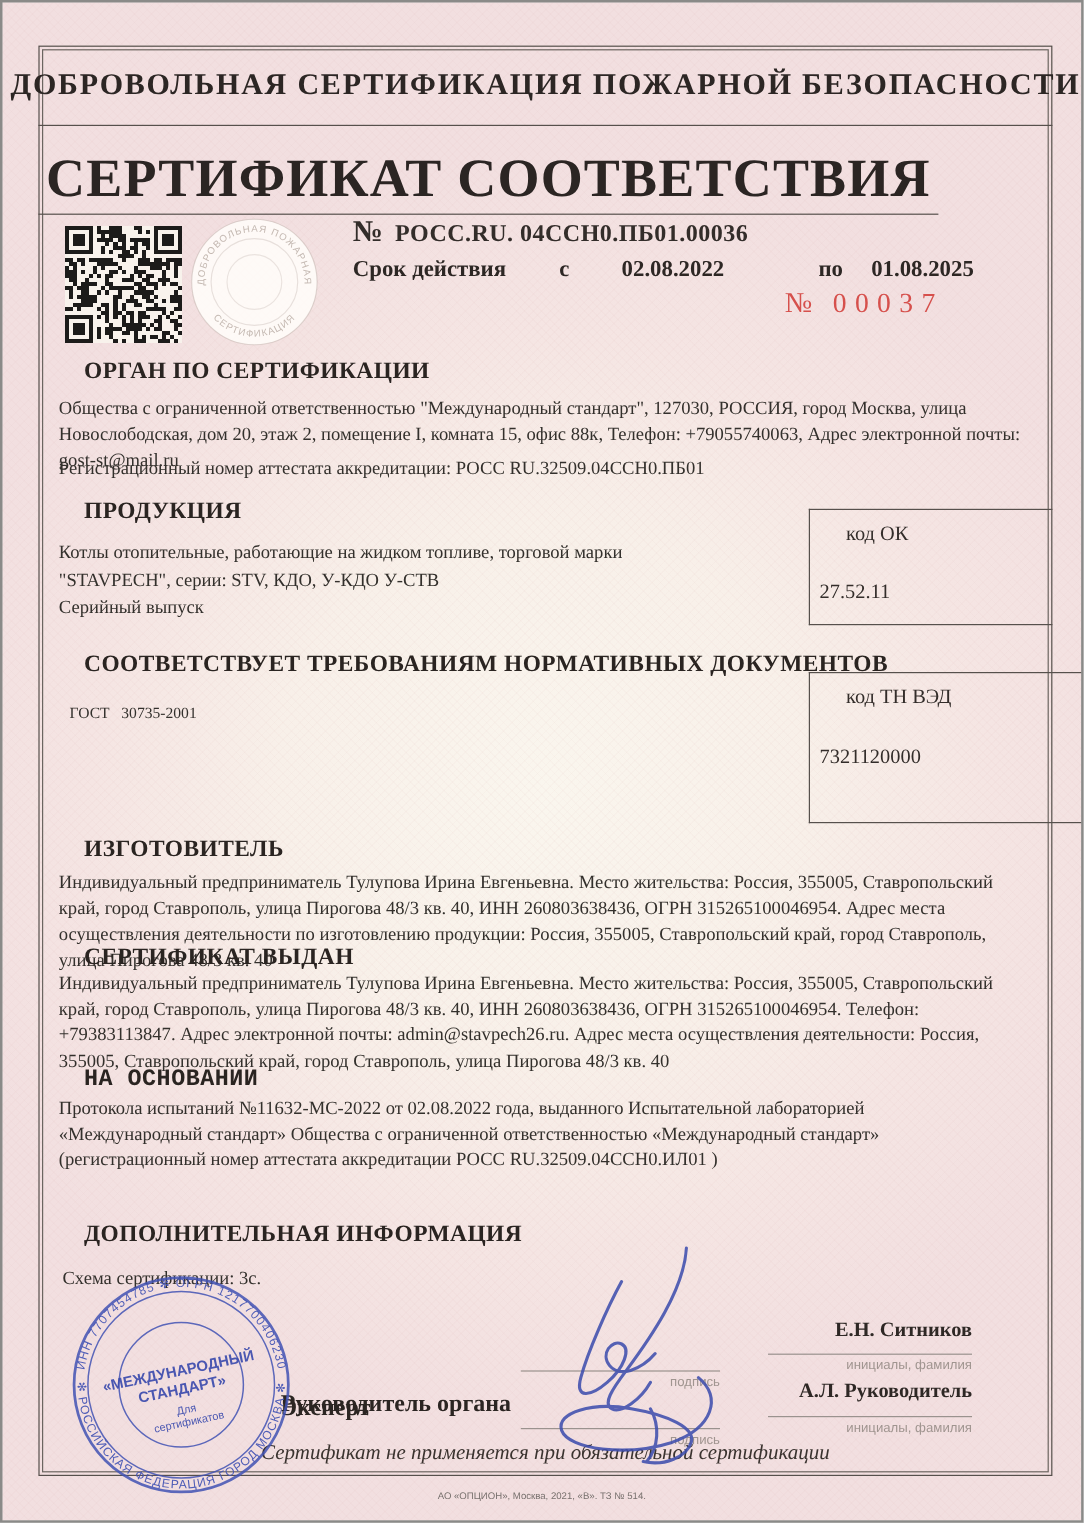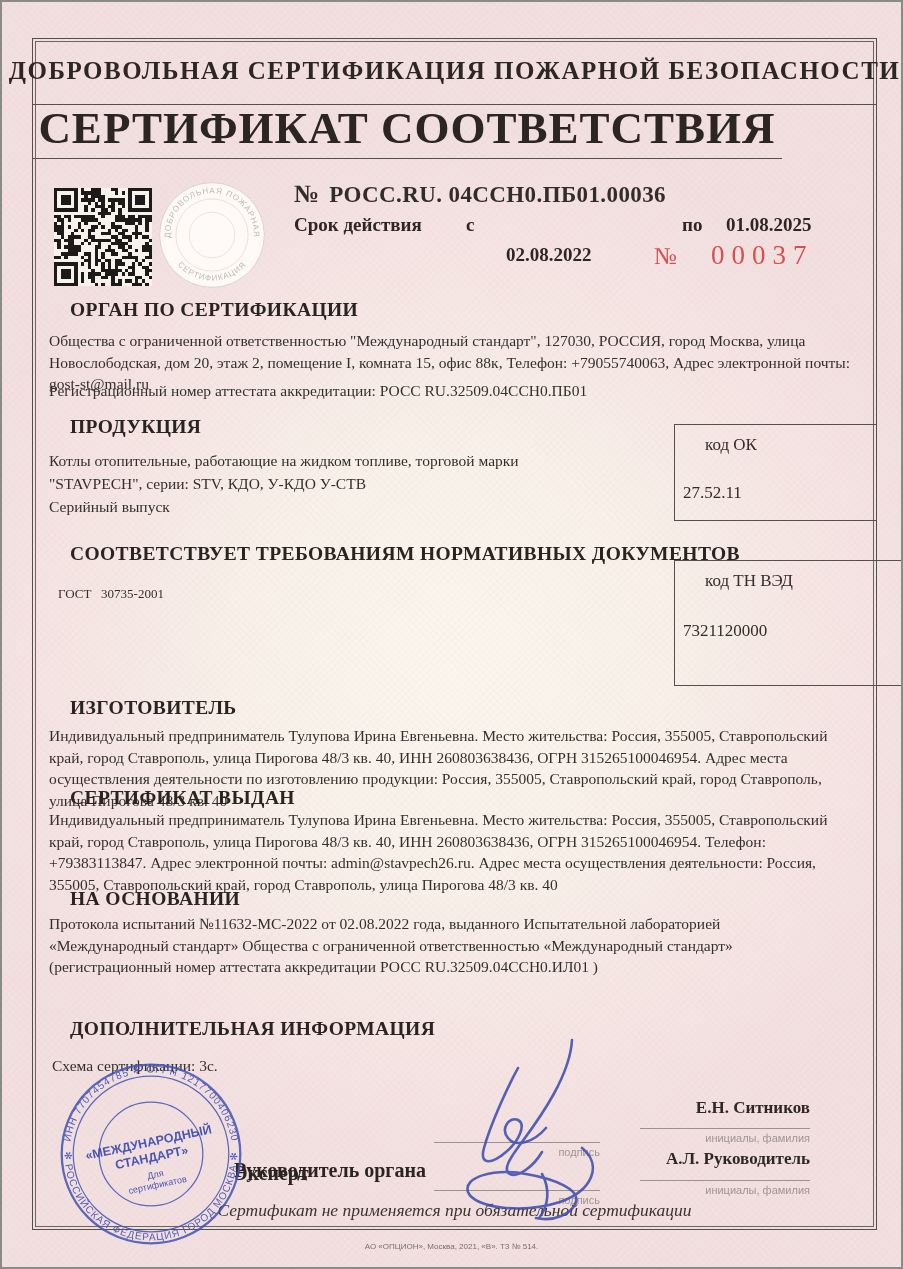--- a/index.html
+++ b/index.html
@@ -10,30 +10,30 @@
       repeating-linear-gradient(45deg, rgba(214,166,166,.05) 0 1px, transparent 1px 5px),
       repeating-linear-gradient(-45deg, rgba(214,166,166,.05) 0 1px, transparent 1px 5px),
       radial-gradient(ellipse 58% 42% at 50% 52%, #faf6ee 0%, #f8f0e9 42%, #f5e5e3 72%, #f2dfe0 100%);
     font-family:"Liberation Serif", serif;color:#332d2a;
   }
   .abs{position:absolute;}
   .frame{position:absolute;left:30px;top:36px;width:845px;height:1192px;border:1px solid #56504c;box-sizing:border-box;}
   .frame-inner{position:absolute;left:2px;top:2px;right:2px;bottom:2px;border:1px solid #6b6560;}
   .banner1{position:absolute;left:30px;top:36px;width:845px;height:66px;border-bottom:1px solid #56504c;
     display:flex;align-items:center;justify-content:center;font-weight:bold;font-size:25px;letter-spacing:1.5px;white-space:nowrap;color:#2c2624;}
-  .banner2{position:absolute;left:30px;top:96px;width:750px;height:60px;border-bottom:1px solid #56504c;
+  .banner2{position:absolute;left:30px;top:116px;width:750px;height:60px;border-bottom:1px solid #56504c;
     display:flex;align-items:center;justify-content:center;font-weight:bold;font-size:45px;letter-spacing:1px;white-space:nowrap;color:#2b2523;}
   .heading{position:absolute;font-weight:bold;font-size:19.5px;letter-spacing:.4px;color:#2a2421;white-space:nowrap;}
   .body-text{position:absolute;font-size:15.5px;line-height:1.4;color:#33302c;}
   .no-sign{font-size:25px;font-weight:bold;}
-  .reg-value{font-size:23px;font-weight:bold;letter-spacing:.4px;}
+  .reg-value{font-size:20px;font-weight:bold;letter-spacing:.4px;}
   .validity{font-size:19px;font-weight:bold;color:#2d2724;}
   .red-no{color:#d6504c;display:flex;align-items:baseline;}
   .red-no .sign{font-size:24px;}
-  .red-no .digits{font-size:27px;letter-spacing:7px;margin-left:34px;font-family:"Liberation Serif",serif;}
+  .red-no .digits{font-size:23px;letter-spacing:7px;margin-left:17px;font-family:"Liberation Serif",serif;}
   .code-box{position:absolute;box-sizing:border-box;border:1px solid #56504c;border-right:none;background:transparent;}
   .code-label{position:absolute;left:30px;top:10px;font-size:17px;color:#332d2a;}
   .code-value{position:absolute;left:8px;font-size:17px;color:#332d2a;}
   .sig-label{position:absolute;font-weight:bold;font-size:20px;color:#2b2522;white-space:nowrap;}
   .line{position:absolute;height:1px;background:#9a928e;}
   .caption{position:absolute;font-size:11px;color:#a09590;text-align:right;font-family:"Liberation Sans",sans-serif;}
   .sig-name{position:absolute;font-size:17px;font-weight:bold;color:#2e2825;text-align:right;white-space:nowrap;}
   .footer-italic{position:absolute;left:30px;top:1198px;width:845px;text-align:center;font-style:italic;font-size:17.5px;color:#3a332f;}
   .print-info{position:absolute;left:0;top:1240px;width:100%;text-align:center;font-size:8px;color:#77706d;font-family:"Liberation Sans",sans-serif;}
   .qr{position:absolute;left:46px;top:186px;width:110px;height:98px;}
@@ -78,21 +78,21 @@
   </svg>
 
   <div class="abs" style="left:292px;top:178px;display:flex;align-items:baseline;gap:10px;">
     <span class="no-sign">№</span>
     <span class="reg-value">РОСС.RU. 04ССН0.ПБ01.00036</span>
   </div>
 
   <div class="abs" style="left:292px;top:212px;width:560px;">
     <span class="validity abs" style="left:0;top:0;">Срок действия</span>
     <span class="validity abs" style="left:172px;top:0;">с</span>
-    <span class="validity abs" style="left:212px;top:0;margin-top:30px;">02.08.2022</span>
+    <span class="validity abs" style="left:224px;top:0;">02.08.2022</span>
     <span class="validity abs" style="left:388px;top:0;">по</span>
     <span class="validity abs" style="left:432px;top:0;">01.08.2025</span>
   </div>
 
   <div class="abs red-no" style="left:652px;top:238px;">
     <span class="sign">№</span>
     <span class="digits">00037</span>
   </div>
 
   <div class="heading" style="left:68px;top:297px;">ОРГАН ПО СЕРТИФИКАЦИИ</div>
@@ -116,21 +116,21 @@
     <span class="code-label">код ТН ВЭД</span>
     <span class="code-value" style="top:60px;">7321120000</span>
   </div>
 
   <div class="heading" style="left:68px;top:695px;">ИЗГОТОВИТЕЛЬ</div>
   <div class="body-text" style="left:47px;top:723px;width:802px;">Индивидуальный предприниматель Тулупова Ирина Евгеньевна. Место жительства: Россия, 355005, Ставропольский край, город Ставрополь, улица Пирогова 48/3 кв. 40, ИНН 260803638436, ОГРН 315265100046954. Адрес места осуществления деятельности по изготовлению продукции: Россия, 355005, Ставропольский край, город Ставрополь, улица Пирогова 48/3 кв. 40</div>
 
   <div class="heading" style="left:68px;top:785px;">СЕРТИФИКАТ ВЫДАН</div>
   <div class="body-text" style="left:47px;top:807px;width:788px;">Индивидуальный предприниматель Тулупова Ирина Евгеньевна. Место жительства: Россия, 355005, Ставропольский край, город Ставрополь, улица Пирогова 48/3 кв. 40, ИНН 260803638436, ОГРН 315265100046954. Телефон: +79383113847. Адрес электронной почты: admin@stavpech26.ru. Адрес места осуществления деятельности: Россия, 355005, Ставропольский край, город Ставрополь, улица Пирогова 48/3 кв. 40</div>
 
-  <div class="heading" style="left:68px;top:886px;">НА ОСНОВАНИИ</div>
+  <div class="heading" style="left:68px;top:886px;font-family:Liberation Mono, monospace;">НА ОСНОВАНИИ</div>
   <div class="body-text pre" style="left:47px;top:911px;width:770px;">Протокола испытаний №11632-МС-2022 от 02.08.2022 года, выданного Испытательной лабораторией «Международный стандарт» Общества с ограниченной ответственностью «Международный стандарт»   (регистрационный номер аттестата аккредитации РОСС RU.32509.04ССН0.ИЛ01 )</div>
 
   <div class="heading" style="left:68px;top:1016px;">ДОПОЛНИТЕЛЬНАЯ ИНФОРМАЦИЯ</div>
   <div class="body-text" style="left:50px;top:1053px;">Схема сертификации: 3с.</div>
 
   <svg class="stamp" viewBox="0 0 200 200">
     <defs>
       <path id="stampTop" d="M 15,100 A 85,85 0 0 1 185,100"></path>
       <path id="stampBot" d="M 10,100 A 90,90 0 0 0 190,100"></path>
     </defs>

